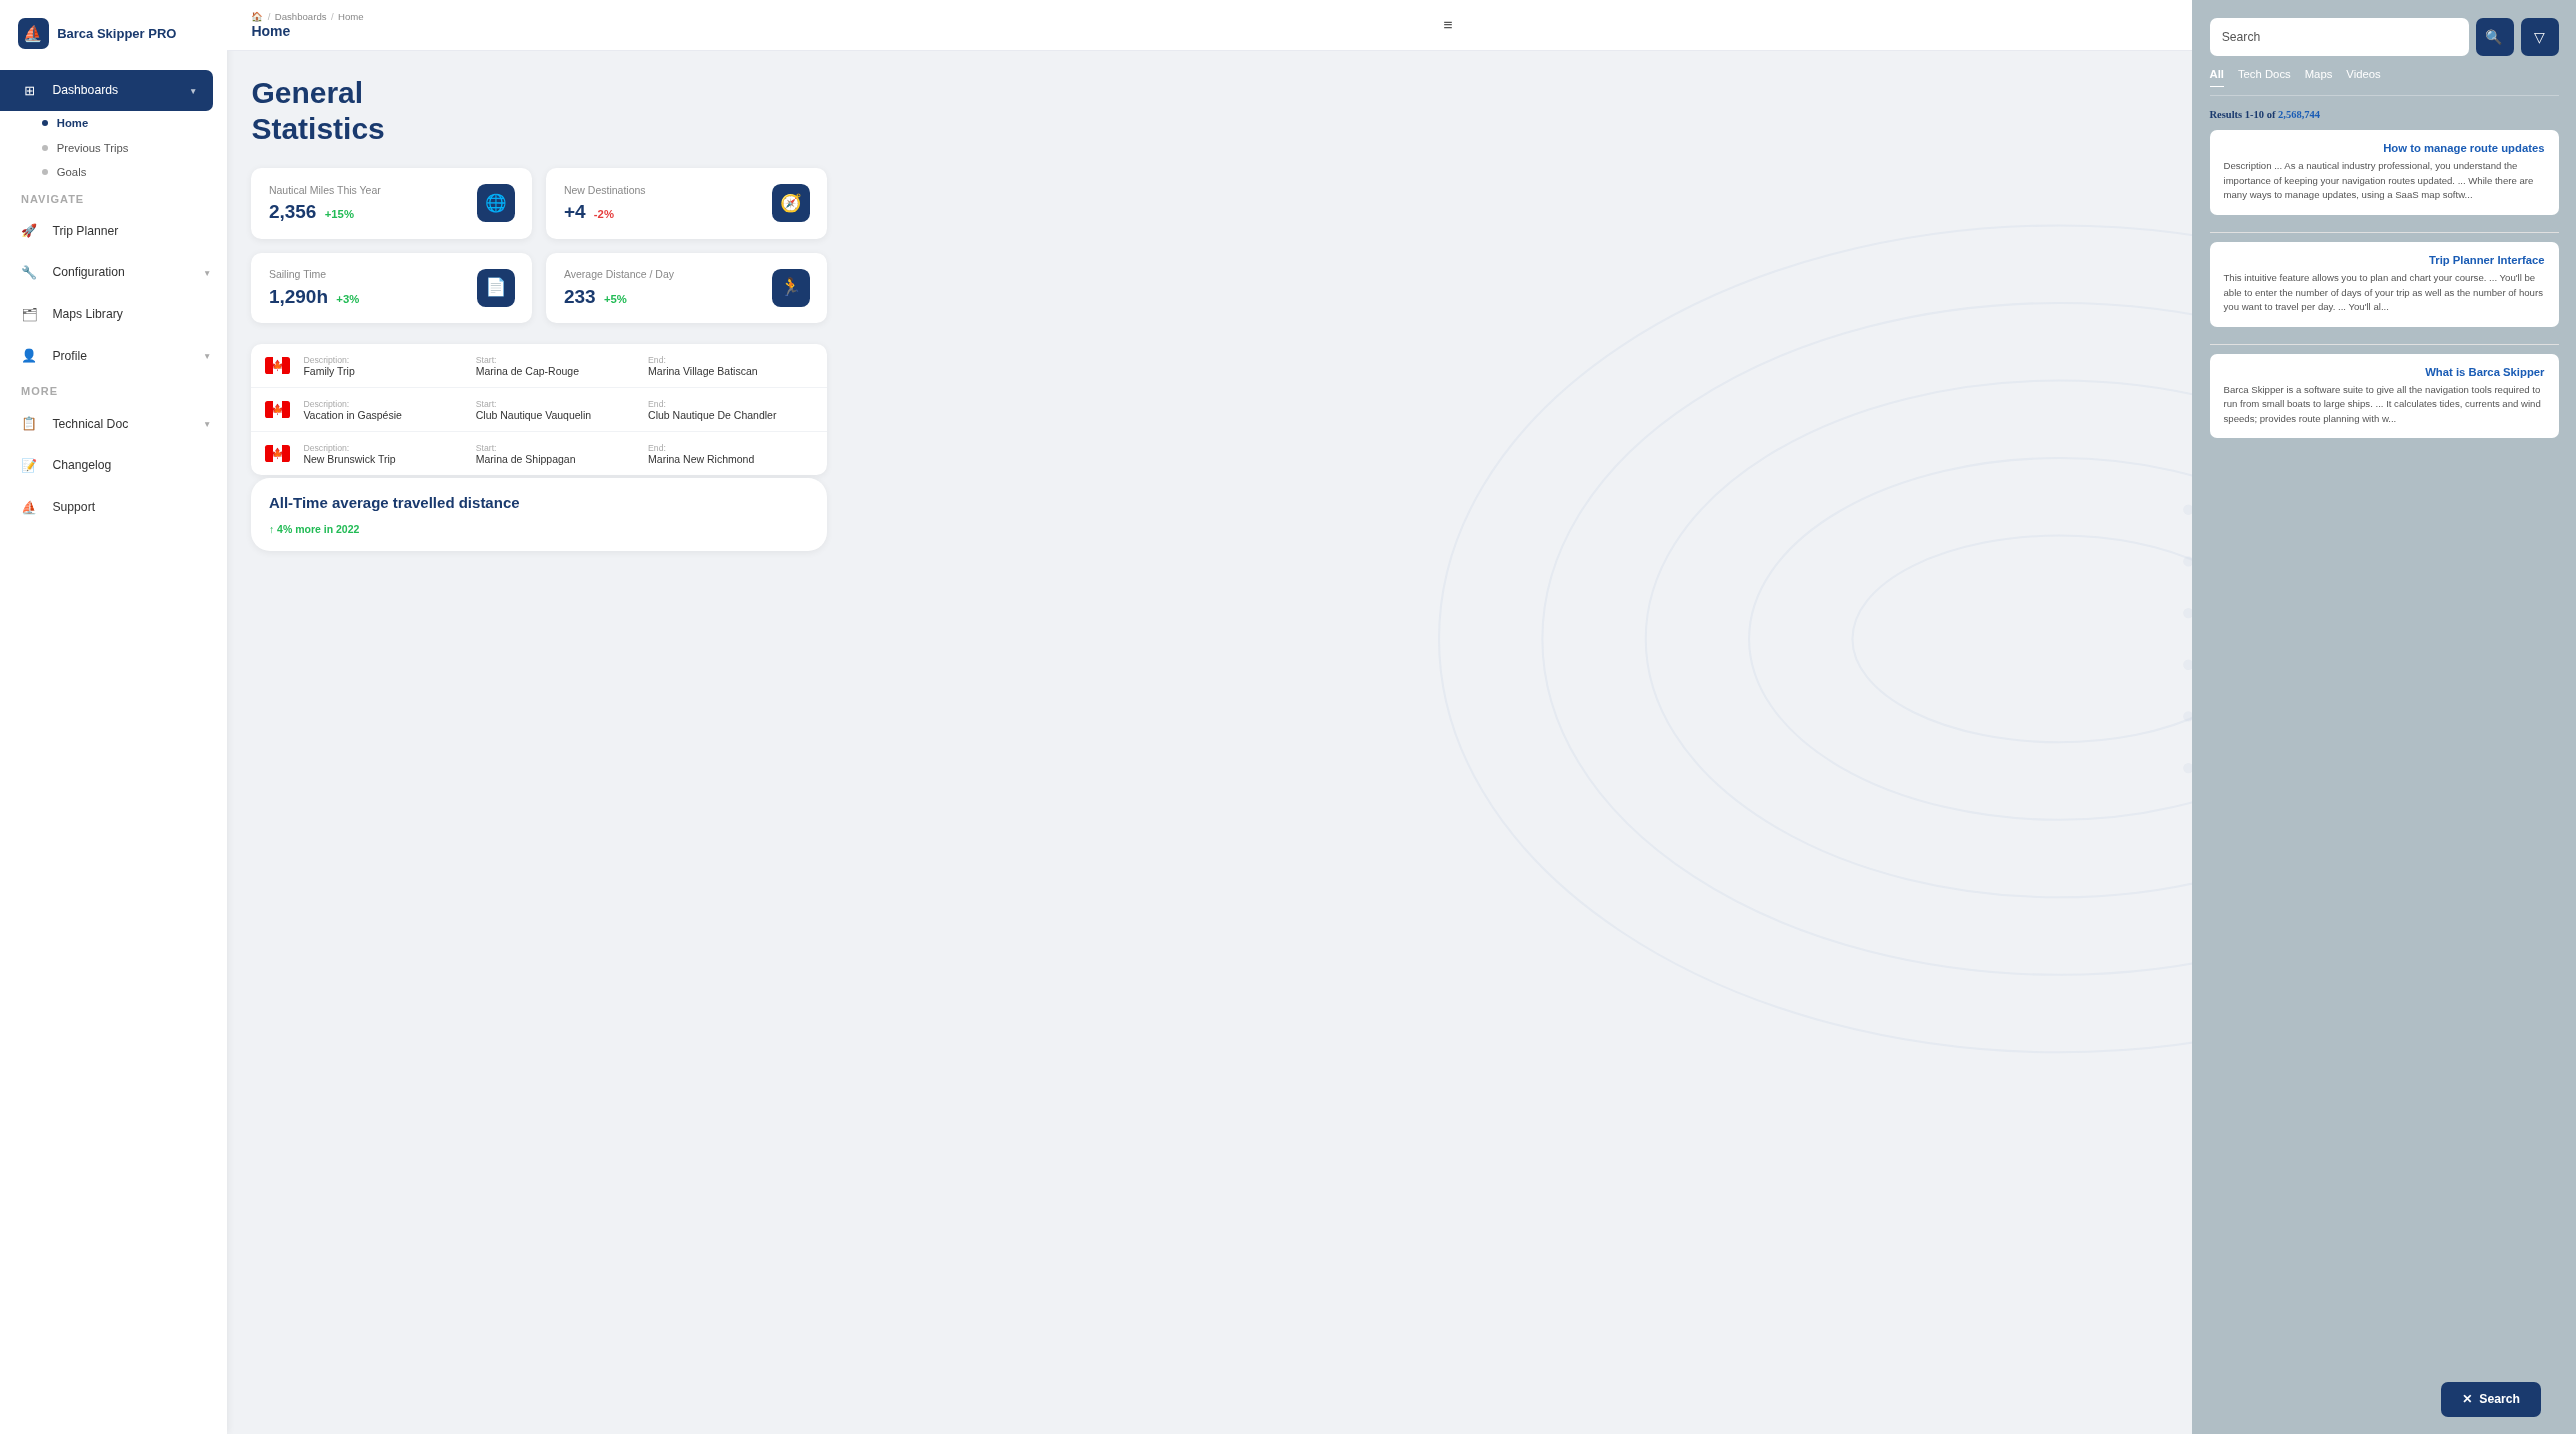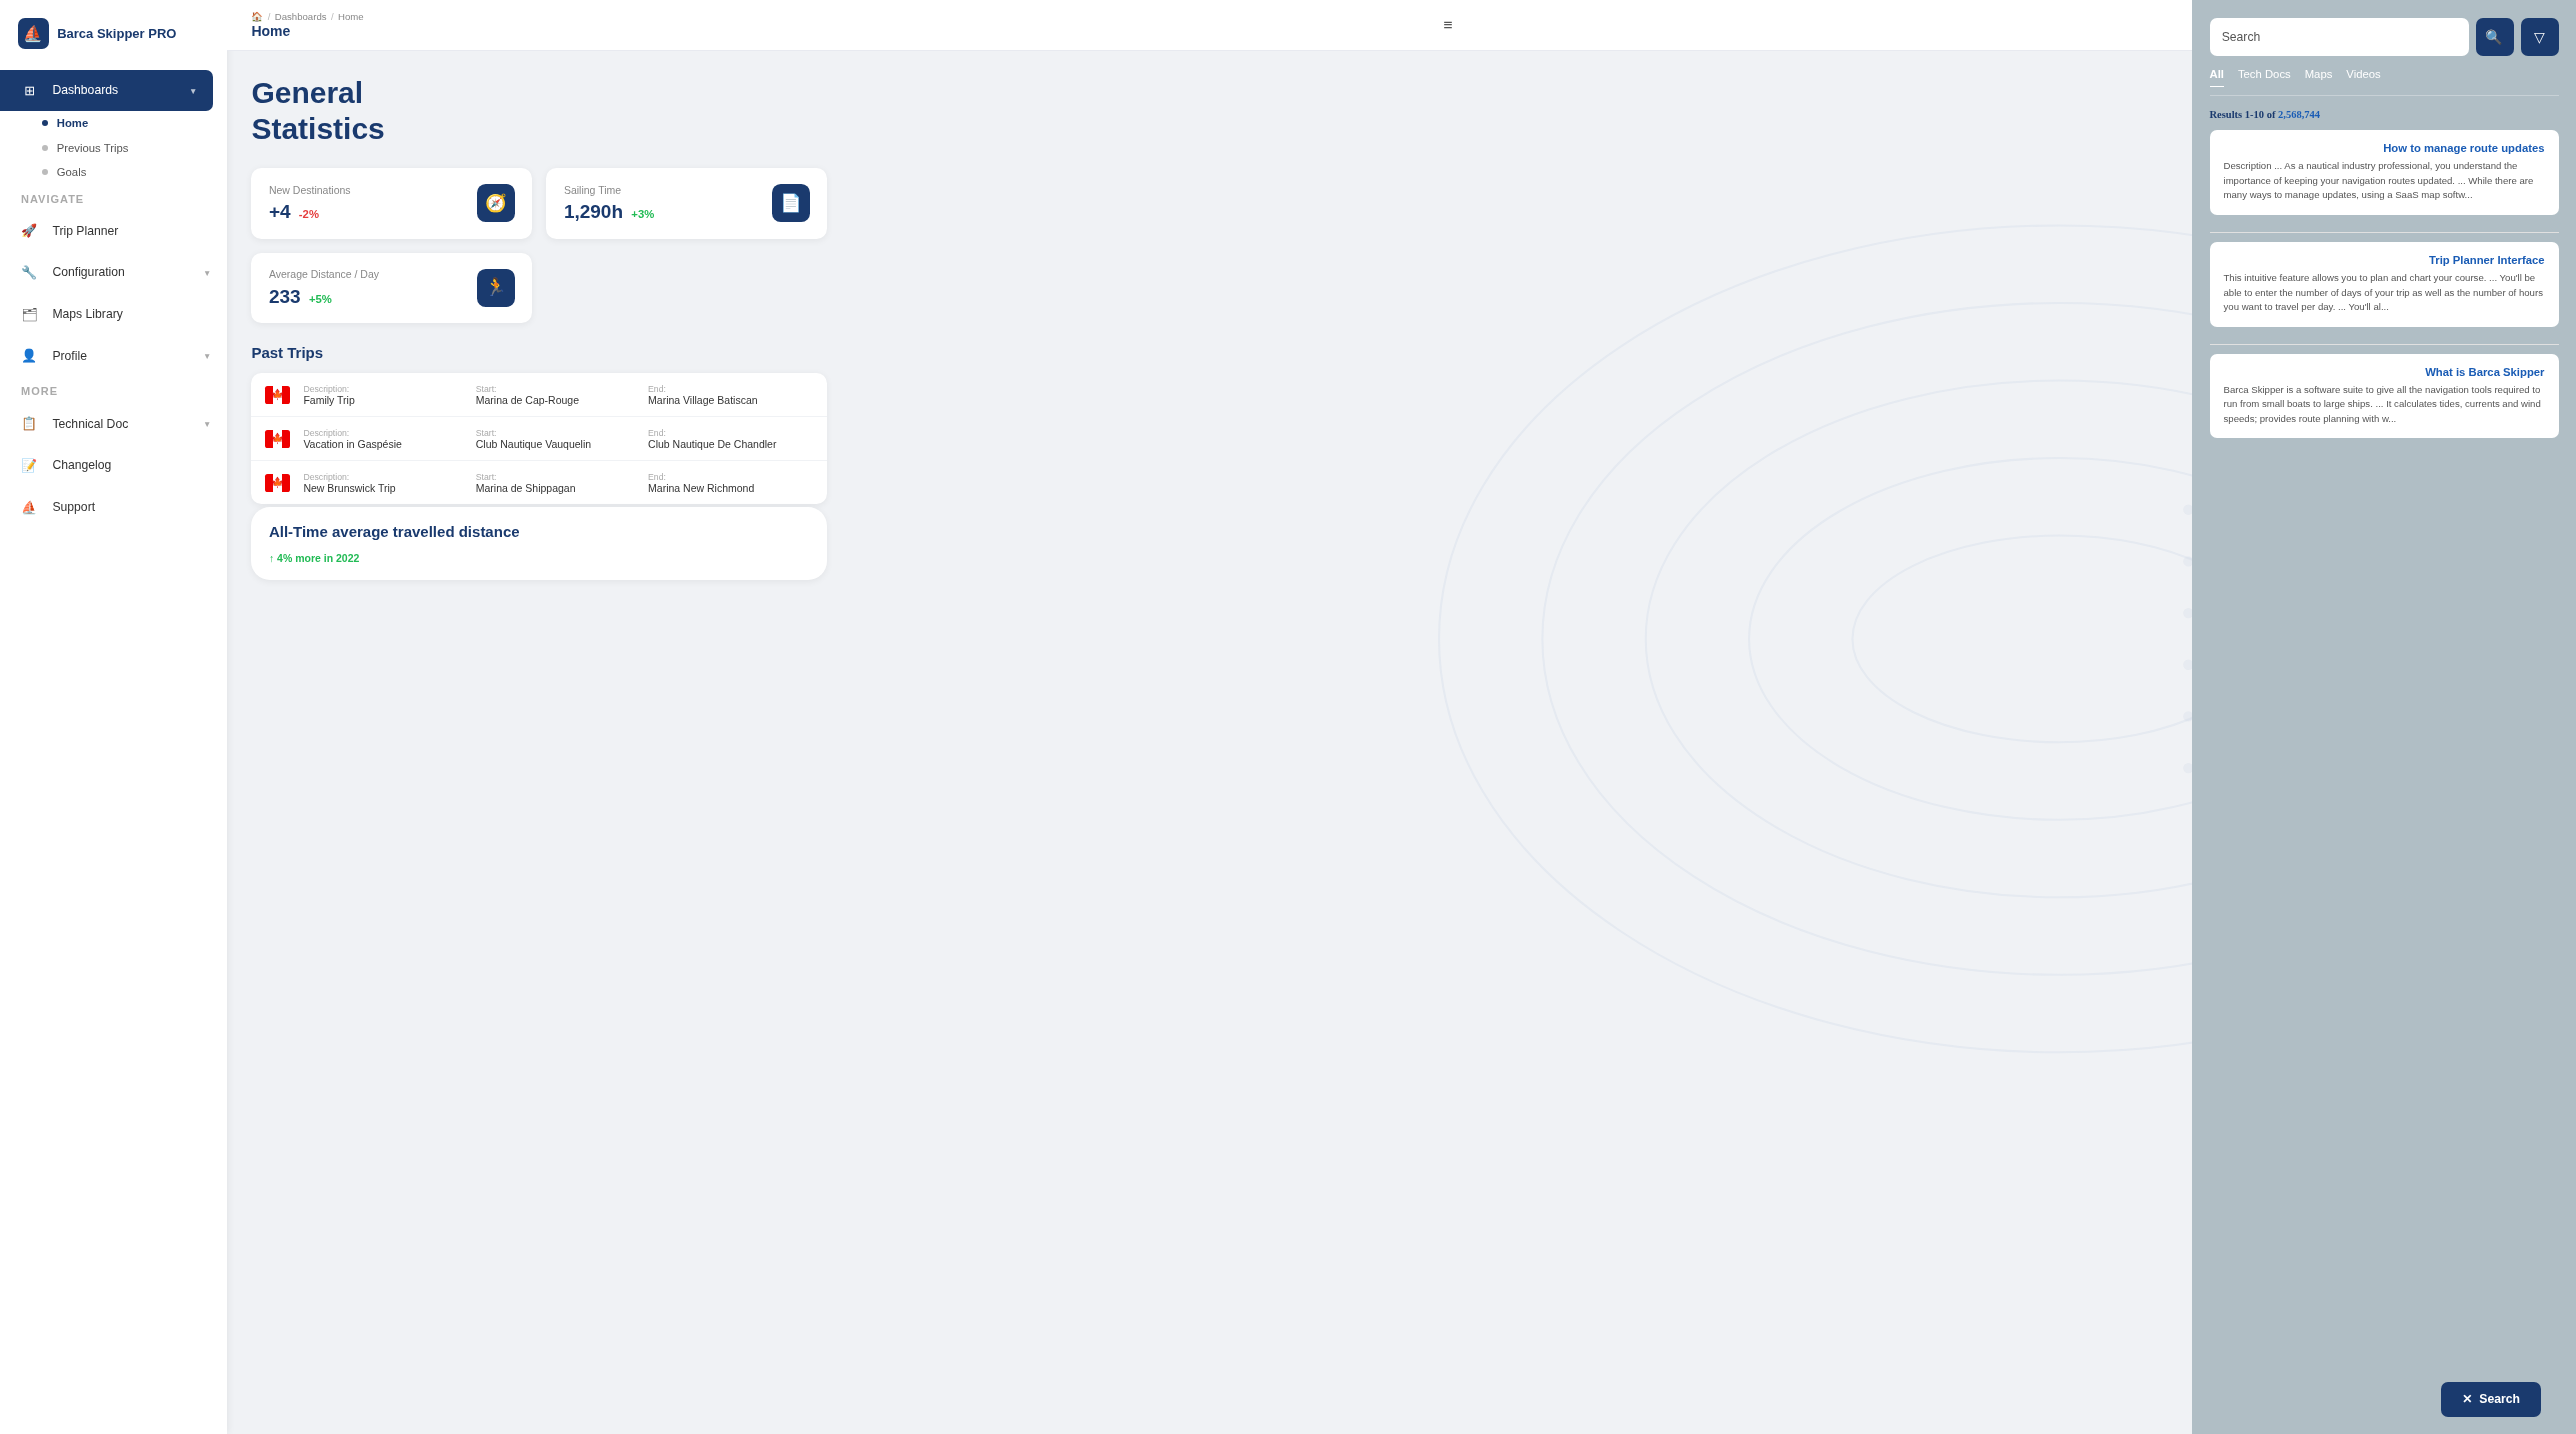--- a/index.html
+++ b/index.html
@@ -505,20 +505,30 @@
           <circle cx="350" cy="250" r="2"></circle>
             <circle cx="370" cy="250" r="2"></circle>
         </g>
       </svg>
     </div>
 
     <h1 class="page-title">General<br>Statistics</h1>
 
     <div class="stats-grid">
 
+      <div class="stat-card">
+        <div>
+          <div class="stat-label">Nautical Miles This Year</div>
+          <div>
+            <span class="stat-value">2,356</span>
+            <span class="stat-change-pos">+15%</span>
+          </div>
+        </div>
+        <div class="stat-icon">🌐</div>
+      </div>
 
       <div class="stat-card">
         <div>
           <div class="stat-label">New Destinations</div>
           <div>
             <span class="stat-value">+4</span>
             <span class="stat-change-neg">-2%</span>
           </div>
         </div>
         <div class="stat-icon">🧭</div>
@@ -540,21 +550,20 @@
           <div class="stat-label">Average Distance / Day</div>
           <div>
             <span class="stat-value">233</span>
             <span class="stat-change-pos">+5%</span>
           </div>
         </div>
         <div class="stat-icon">🏃</div>
       </div>
     </div>
 
-    <div class="section-title">Past Trips</div>
     <div class="trips-table">
       <div class="trip-row">
         <div class="trip-flag flag-canada">🍁</div>
         <div>
           <div class="trip-field-label">Description:</div>
           <div class="trip-field-value">Family Trip</div>
         </div>
         <div>
           <div class="trip-field-label">Start:</div>
           <div class="trip-field-value">Marina de Cap-Rouge</div>

